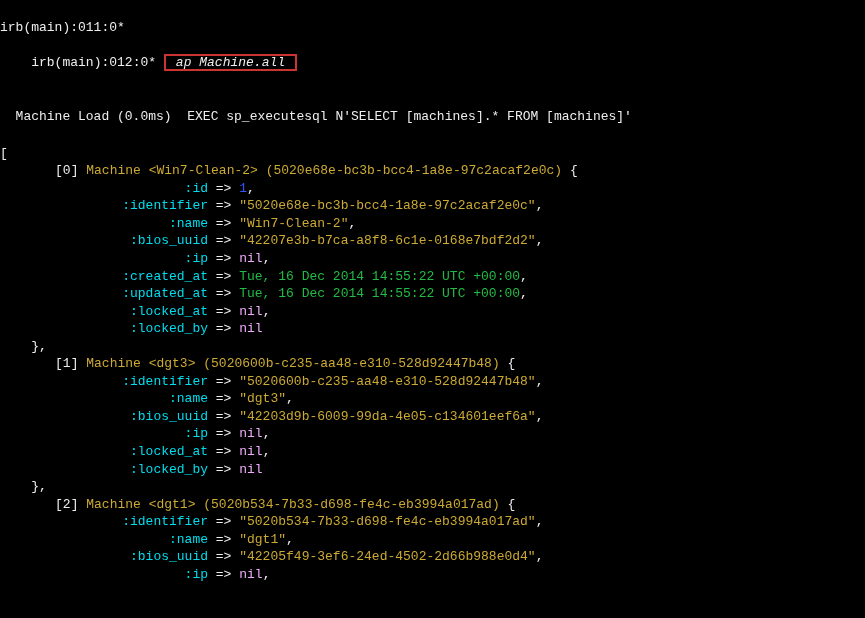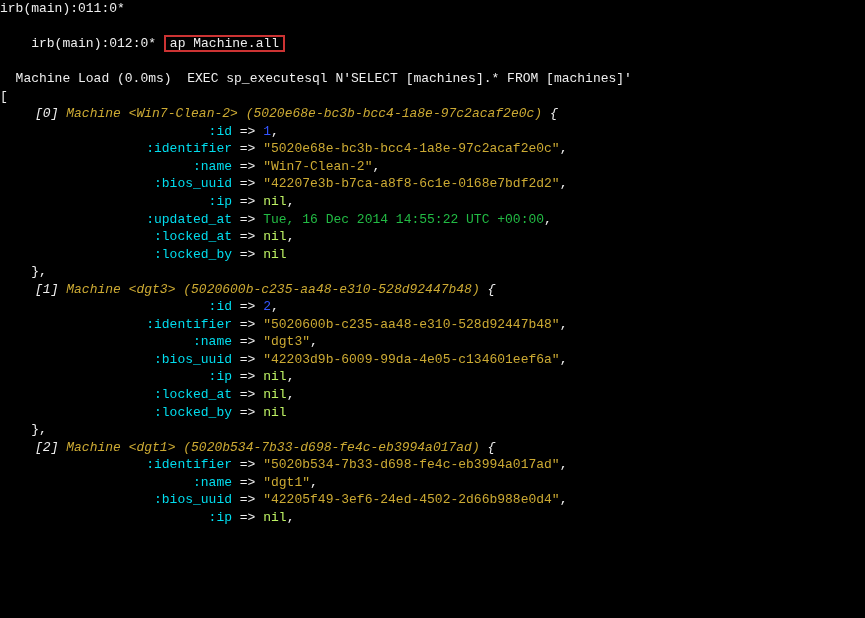--- a/index.html
+++ b/index.html
@@ -14,60 +14,61 @@
       line-height: 1.35;
       color: #ccc;
       width: 865px;
       height: 618px;
       overflow: hidden;
       padding: 0;
     }
     .line {
       white-space: pre;
     }
-    .white { color: #eee; }
+    .white { color: #eee; margin-top: 19px; }
     .yellow { color: #ccaa33; }
     .blue { color: #3355ff; }
     .cyan { color: #00ddee; }
     .green { color: #22bb44; }
-    .red { color: #bef264; }
+    .red { color: #f0abfc; }
     .highlight {
       border: 2px solid #cc3333;
-      padding: 0 4px;
+      padding: 0 10px;
       display: inline-block;
       line-height: 1;
+      font-style: italic;
     }
-    .indent1 { padding-left: 35px; font-style: italic; }
-    .kvrow { padding-left: 52px; }
+    .indent1 { padding-left: 55px; }
+    .kvrow { padding-left: 28px; }
     .key { display: inline-block; text-align: right; width: 180px; }
     .arrow { color: #eee; }
   </style>
 </head>
 <body>
 
 <div>
   <div class="line white">irb(main):011:0*</div>
   <div class="line">
     <span class="white">irb(main):012:0*</span><span class="white"> </span><span class="highlight"><span class="white">ap </span><span class="white">Machine.all</span></span>
   </div>
   <div class="line white">  Machine Load (0.0ms)  EXEC sp_executesql N'SELECT [machines].* FROM [machines]'</div>
   <div class="line white">[</div>
   <div id="entries">
       <div class="line indent1"><span class="white">[</span><span class="white">0</span><span class="white">] </span><span class="yellow">Machine &lt;Win7-Clean-2&gt; (5020e68e-bc3b-bcc4-1a8e-97c2acaf2e0c)</span><span class="white"> {</span></div>
       <div class="line kvrow"><span class="key cyan">:id</span><span class="arrow"> =&gt; </span><span class="blue">1</span><span class="white">,</span></div>
       <div class="line kvrow"><span class="key cyan">:identifier</span><span class="arrow"> =&gt; </span><span class="yellow">"5020e68e-bc3b-bcc4-1a8e-97c2acaf2e0c"</span><span class="white">,</span></div>
       <div class="line kvrow"><span class="key cyan">:name</span><span class="arrow"> =&gt; </span><span class="yellow">"Win7-Clean-2"</span><span class="white">,</span></div>
       <div class="line kvrow"><span class="key cyan">:bios_uuid</span><span class="arrow"> =&gt; </span><span class="yellow">"42207e3b-b7ca-a8f8-6c1e-0168e7bdf2d2"</span><span class="white">,</span></div>
       <div class="line kvrow"><span class="key cyan">:ip</span><span class="arrow"> =&gt; </span><span class="red">nil</span><span class="white">,</span></div>
+      <div class="line kvrow"><span class="key cyan">:created_at</span><span class="arrow"> =&gt; </span><span class="green">Tue, 16 Dec 2014 14:55:22 UTC +00:00</span><span class="white">,</span></div>
       <div class="line kvrow"><span class="key cyan">:updated_at</span><span class="arrow"> =&gt; </span><span class="green">Tue, 16 Dec 2014 14:55:22 UTC +00:00</span><span class="white">,</span></div>
       <div class="line kvrow"><span class="key cyan">:locked_at</span><span class="arrow"> =&gt; </span><span class="red">nil</span><span class="white">,</span></div>
       <div class="line kvrow"><span class="key cyan">:locked_by</span><span class="arrow"> =&gt; </span><span class="red">nil</span><span class="white"></span></div>
       <div class="line">    <span class="white">},</span></div>
       <div class="line indent1"><span class="white">[</span><span class="white">1</span><span class="white">] </span><span class="yellow">Machine &lt;dgt3&gt; (5020600b-c235-aa48-e310-528d92447b48)</span><span class="white"> {</span></div>
-      <div class="line kvrow"><span class="key cyan">:id</span><span class="arrow"> =&gt; </span><span class="blue">2</span><span class="white">,</span></div>
       <div class="line kvrow"><span class="key cyan">:identifier</span><span class="arrow"> =&gt; </span><span class="yellow">"5020600b-c235-aa48-e310-528d92447b48"</span><span class="white">,</span></div>
       <div class="line kvrow"><span class="key cyan">:name</span><span class="arrow"> =&gt; </span><span class="yellow">"dgt3"</span><span class="white">,</span></div>
       <div class="line kvrow"><span class="key cyan">:bios_uuid</span><span class="arrow"> =&gt; </span><span class="yellow">"42203d9b-6009-99da-4e05-c134601eef6a"</span><span class="white">,</span></div>
       <div class="line kvrow"><span class="key cyan">:ip</span><span class="arrow"> =&gt; </span><span class="red">nil</span><span class="white">,</span></div>
       <div class="line kvrow"><span class="key cyan">:locked_at</span><span class="arrow"> =&gt; </span><span class="red">nil</span><span class="white">,</span></div>
       <div class="line kvrow"><span class="key cyan">:locked_by</span><span class="arrow"> =&gt; </span><span class="red">nil</span><span class="white"></span></div>
       <div class="line">    <span class="white">},</span></div>
       <div class="line indent1"><span class="white">[</span><span class="white">2</span><span class="white">] </span><span class="yellow">Machine &lt;dgt1&gt; (5020b534-7b33-d698-fe4c-eb3994a017ad)</span><span class="white"> {</span></div>
       <div class="line kvrow"><span class="key cyan">:identifier</span><span class="arrow"> =&gt; </span><span class="yellow">"5020b534-7b33-d698-fe4c-eb3994a017ad"</span><span class="white">,</span></div>
       <div class="line kvrow"><span class="key cyan">:name</span><span class="arrow"> =&gt; </span><span class="yellow">"dgt1"</span><span class="white">,</span></div>

